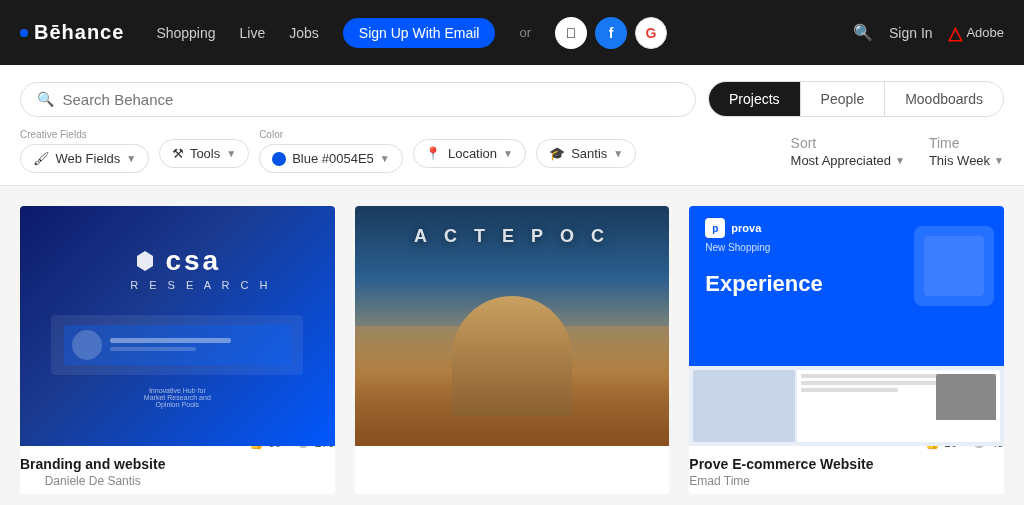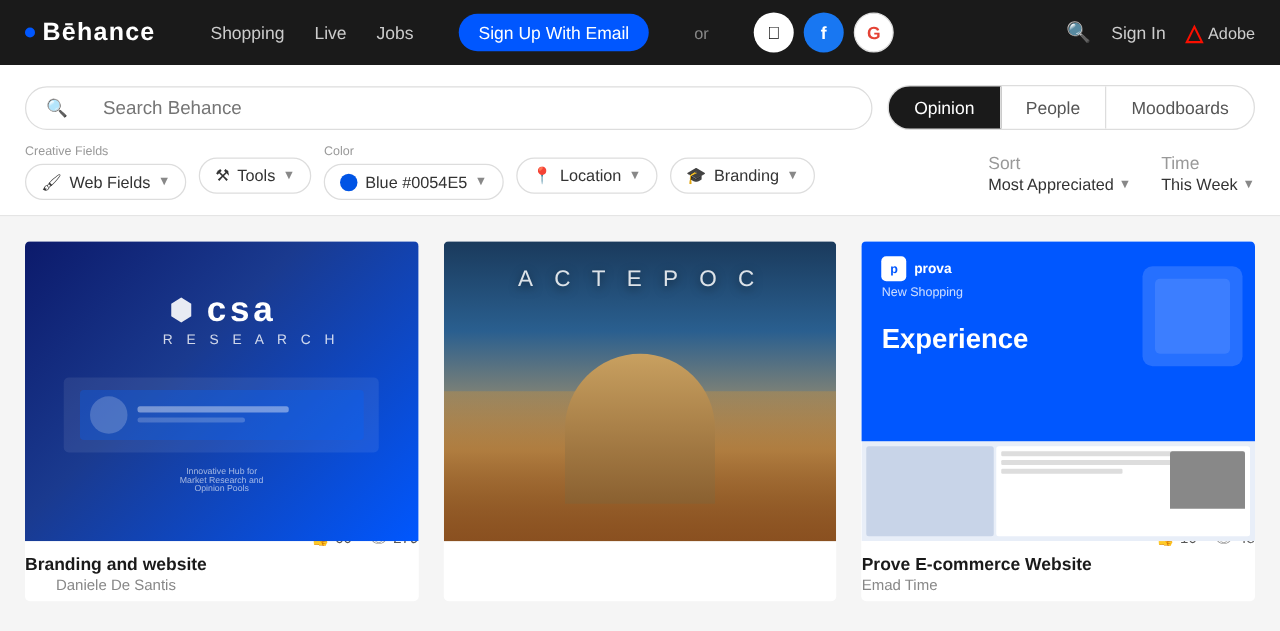--- a/index.html
+++ b/index.html
@@ -4,22 +4,22 @@
   <style>
     * { margin: 0; padding: 0; box-sizing: border-box; }
     body { font-family: -apple-system, BlinkMacSystemFont, 'Segoe UI', Helvetica, Arial, sans-serif; background: #f5f5f5; }
 
     
     .navbar {
       background: #1a1a1a;
       display: flex;
       align-items: center;
       padding: 0 20px;
-      height: 52px;
-      gap: 36px;
+      height: 65px;
+      gap: 24px;
     }
     .navbar-brand {
       color: #fff;
       font-size: 20px;
       font-weight: bold;
       letter-spacing: 1px;
       display: flex;
       align-items: center;
       gap: 6px;
     }
@@ -98,21 +98,20 @@
       padding: 8px 16px;
       background: #fff;
       gap: 8px;
     }
     .search-input-wrap input {
       border: none; outline: none;
       font-size: 15px;
       color: #4c1d95;
       width: 100%;
       background: transparent;
-      margin-left: 20px;
     }
     .search-icon { color: #999; font-size: 14px; }
     .tab-group {
       display: flex;
       border: 1px solid #ddd;
       border-radius: 24px;
       overflow: hidden;
     }
     .tab-btn {
       padding: 9px 20px;
@@ -244,21 +243,21 @@
     .card-bg-2 {
       background: linear-gradient(to bottom, #1a3a5c 0%, #2a5f8f 30%, #c8a060 70%, #8a6030 100%);
       width: 100%; height: 100%;
       display: flex;
       align-items: center;
       justify-content: center;
       position: relative;
     }
     .card-bg-2 .arch-title {
       font-size: 22px;
-      font-weight: 400;
+      font-weight: 700;
       color: rgba(255,255,255,0.9);
       letter-spacing: 8px;
       text-align: center;
     }
     
     .card-bg-3 {
       background: #fff;
       width: 100%; height: 100%;
       display: flex;
       flex-direction: column;
@@ -341,21 +340,21 @@
   </div>
 </nav>
 
 <div class="search-section">
   <div class="search-row">
     <div class="search-input-wrap">
       <span class="search-icon">🔍</span>
       <input type="text" placeholder="Search Behance" style="">
     </div>
     <div class="tab-group">
-      <button class="tab-btn active">Opinion</button>
+      <button class="tab-btn active">Projects</button>
       <button class="tab-btn">People</button>
       <button class="tab-btn">Moodboards</button>
     </div>
   </div>
 
   <div class="filters-row">
     <div class="filter-group">
       <span class="filter-label">Creative Fields</span>
       <button class="filter-btn">
         <span>🖌</span>
@@ -384,21 +383,21 @@
       <button class="filter-btn">
         <span>📍</span>
         <span>Location</span>
         <span class="chevron">▼</span>
       </button>
     </div>
     <div class="filter-group">
       <span class="filter-label"></span>
       <button class="filter-btn">
         <span>🎓</span>
-        <span>Branding</span>
+        <span>Santis</span>
         <span class="chevron">▼</span>
       </button>
     </div>
 
     <div class="sort-section">
       <div class="sort-group">
         <span class="sort-label">Sort</span>
         <div class="sort-value">
           <span>Most Appreciated</span>
           <span class="sort-chevron">▼</span>

